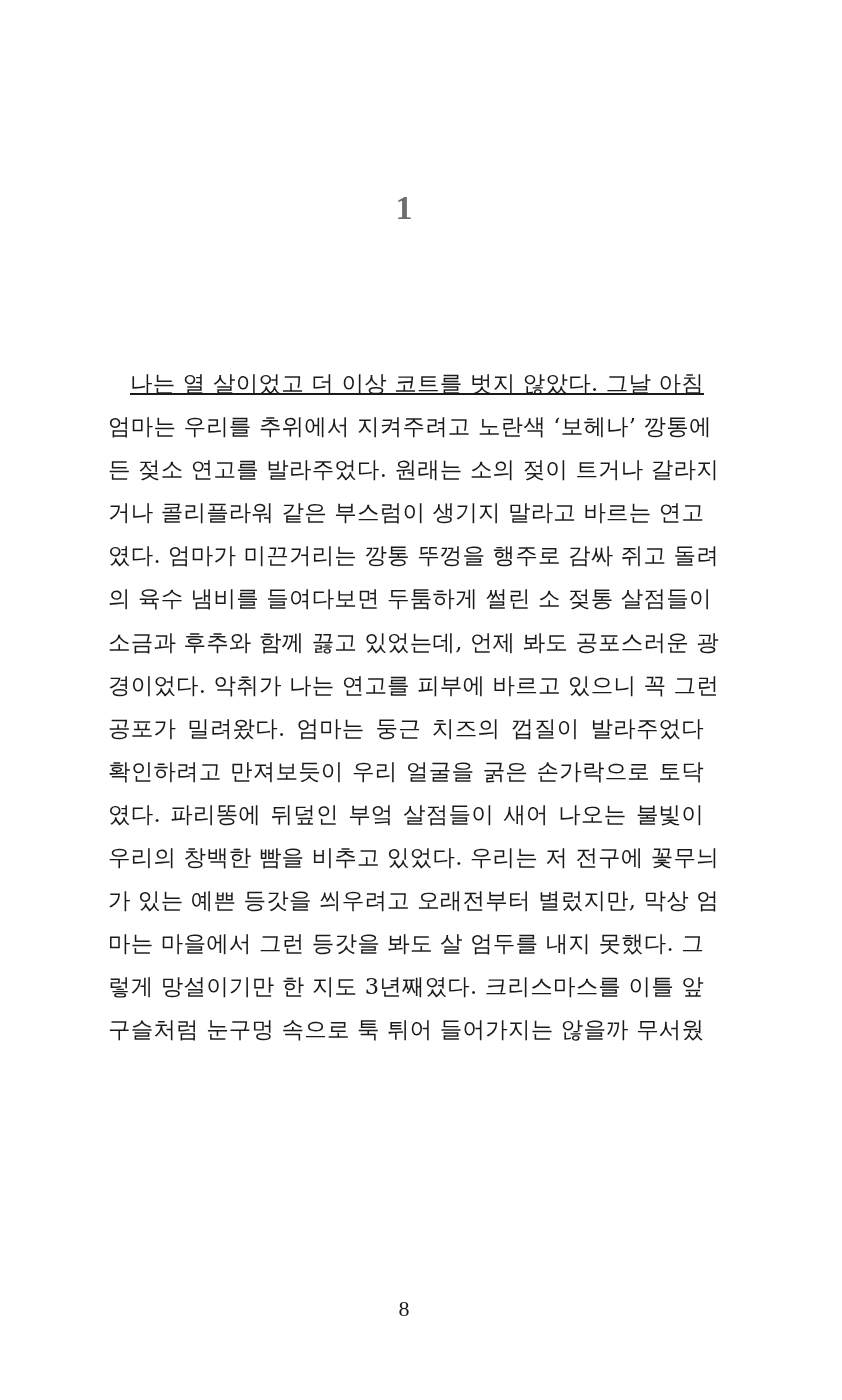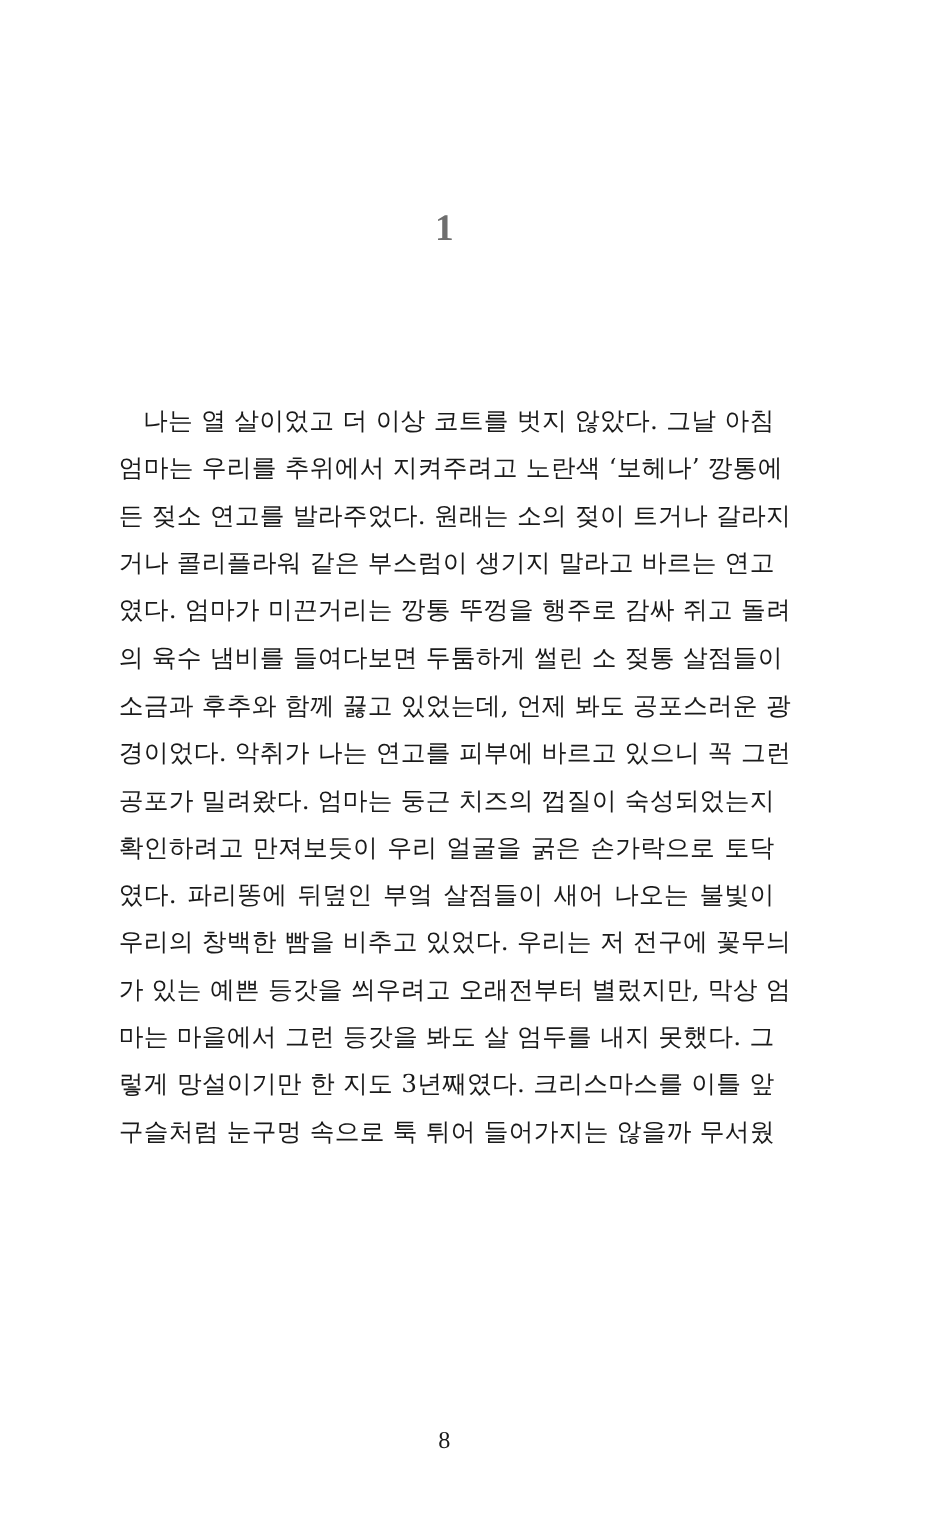--- a/index.html
+++ b/index.html
@@ -44,20 +44,21 @@
       height: 43.1px;
       line-height: 43.1px;
       font-size: 22.5px;
       white-space: nowrap;
       text-align: justify;
       text-align-last: justify;
       letter-spacing: 0.2px;
     }
     .line.indent {
       padding-left: 22px;
+      text-decoration: underline;
     }
     .page-number {
       position: absolute;
       top: 1296px;
       left: 0;
       width: 808px;
       text-align: center;
       font-family: "Liberation Serif", "DejaVu Serif", serif;
       font-size: 22px;
       color: #1a1a1a;
@@ -71,21 +72,21 @@
 
   <div class="body-text">
     <span class="line indent">나는 열 살이었고 더 이상 코트를 벗지 않았다. 그날 아침</span>
     <span class="line">엄마는 우리를 추위에서 지켜주려고 노란색 ‘보헤나’ 깡통에</span>
     <span class="line">든 젖소 연고를 발라주었다. 원래는 소의 젖이 트거나 갈라지</span>
     <span class="line">거나 콜리플라워 같은 부스럼이 생기지 말라고 바르는 연고</span>
     <span class="line">였다. 엄마가 미끈거리는 깡통 뚜껑을 행주로 감싸 쥐고 돌려</span>
     <span class="line">의 육수 냄비를 들여다보면 두툼하게 썰린 소 젖통 살점들이</span>
     <span class="line">소금과 후추와 함께 끓고 있었는데, 언제 봐도 공포스러운 광</span>
     <span class="line">경이었다. 악취가 나는 연고를 피부에 바르고 있으니 꼭 그런</span>
-    <span class="line">공포가 밀려왔다. 엄마는 둥근 치즈의 껍질이 숙성되었는지</span>
+    <span class="line">공포가 밀려왔다. 엄마는 둥근 치즈의 껍질이 발라주었다</span>
     <span class="line">확인하려고 만져보듯이 우리 얼굴을 굵은 손가락으로 토닥</span>
     <span class="line">였다. 파리똥에 뒤덮인 부엌 살점들이 새어 나오는 불빛이</span>
     <span class="line">우리의 창백한 빰을 비추고 있었다. 우리는 저 전구에 꽃무늬</span>
     <span class="line">가 있는 예쁜 등갓을 씌우려고 오래전부터 별렀지만, 막상 엄</span>
     <span class="line">마는 마을에서 그런 등갓을 봐도 살 엄두를 내지 못했다. 그</span>
     <span class="line">렇게 망설이기만 한 지도 3년째였다. 크리스마스를 이틀 앞</span>
     <span class="line">구슬처럼 눈구멍 속으로 툭 튀어 들어가지는 않을까 무서웠</span>
   </div>
 
   <div class="page-number">8</div>

